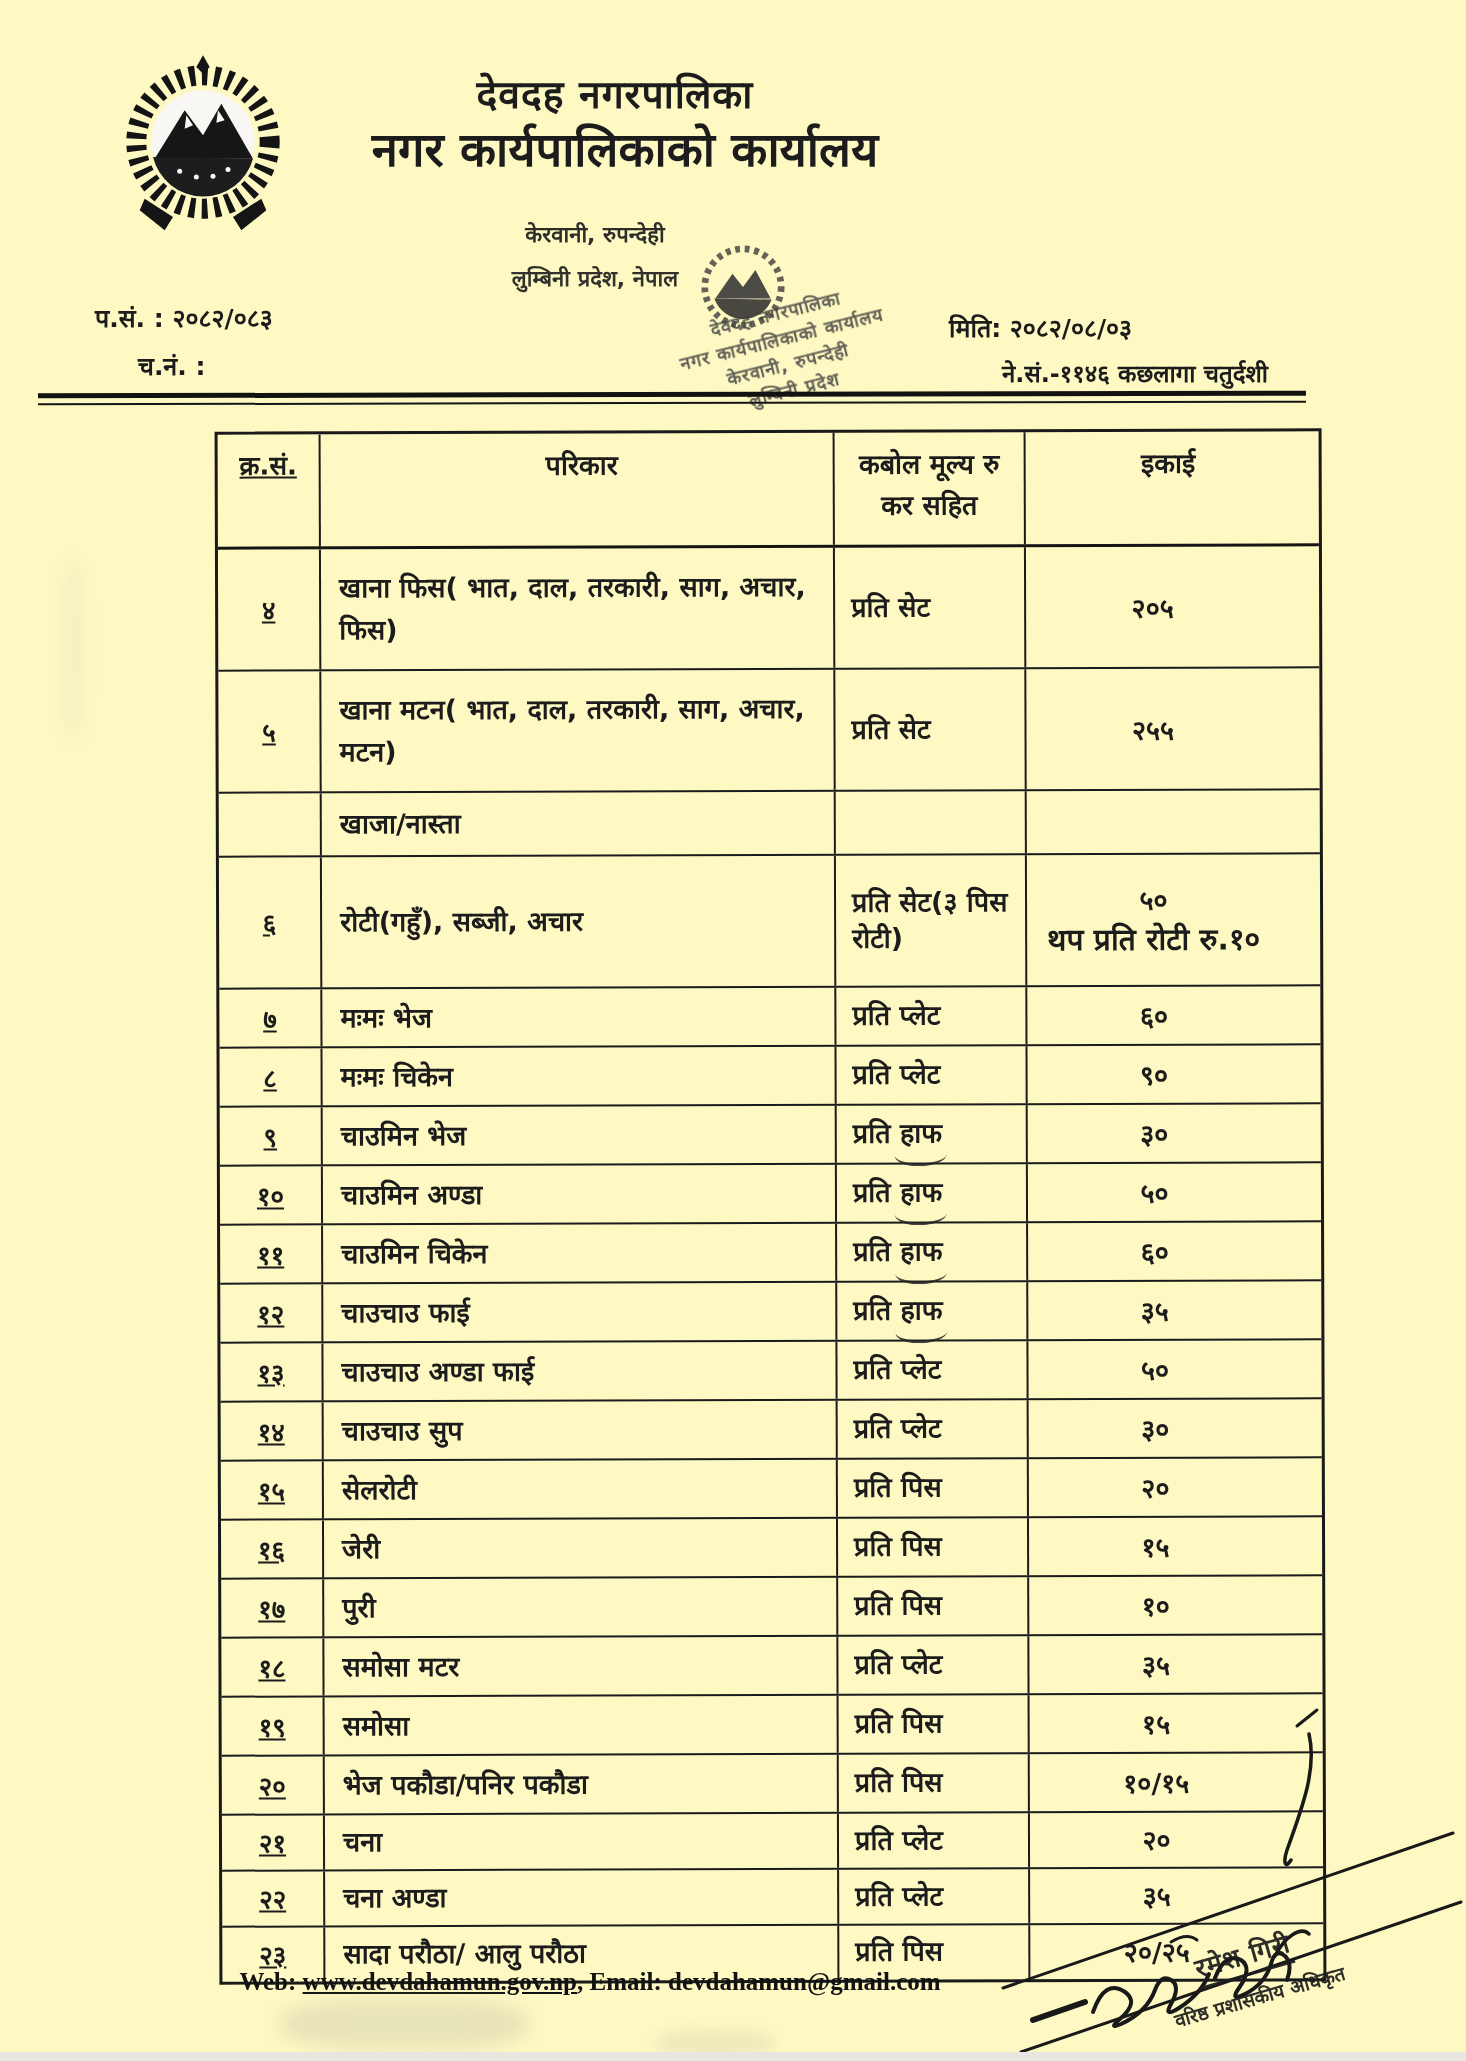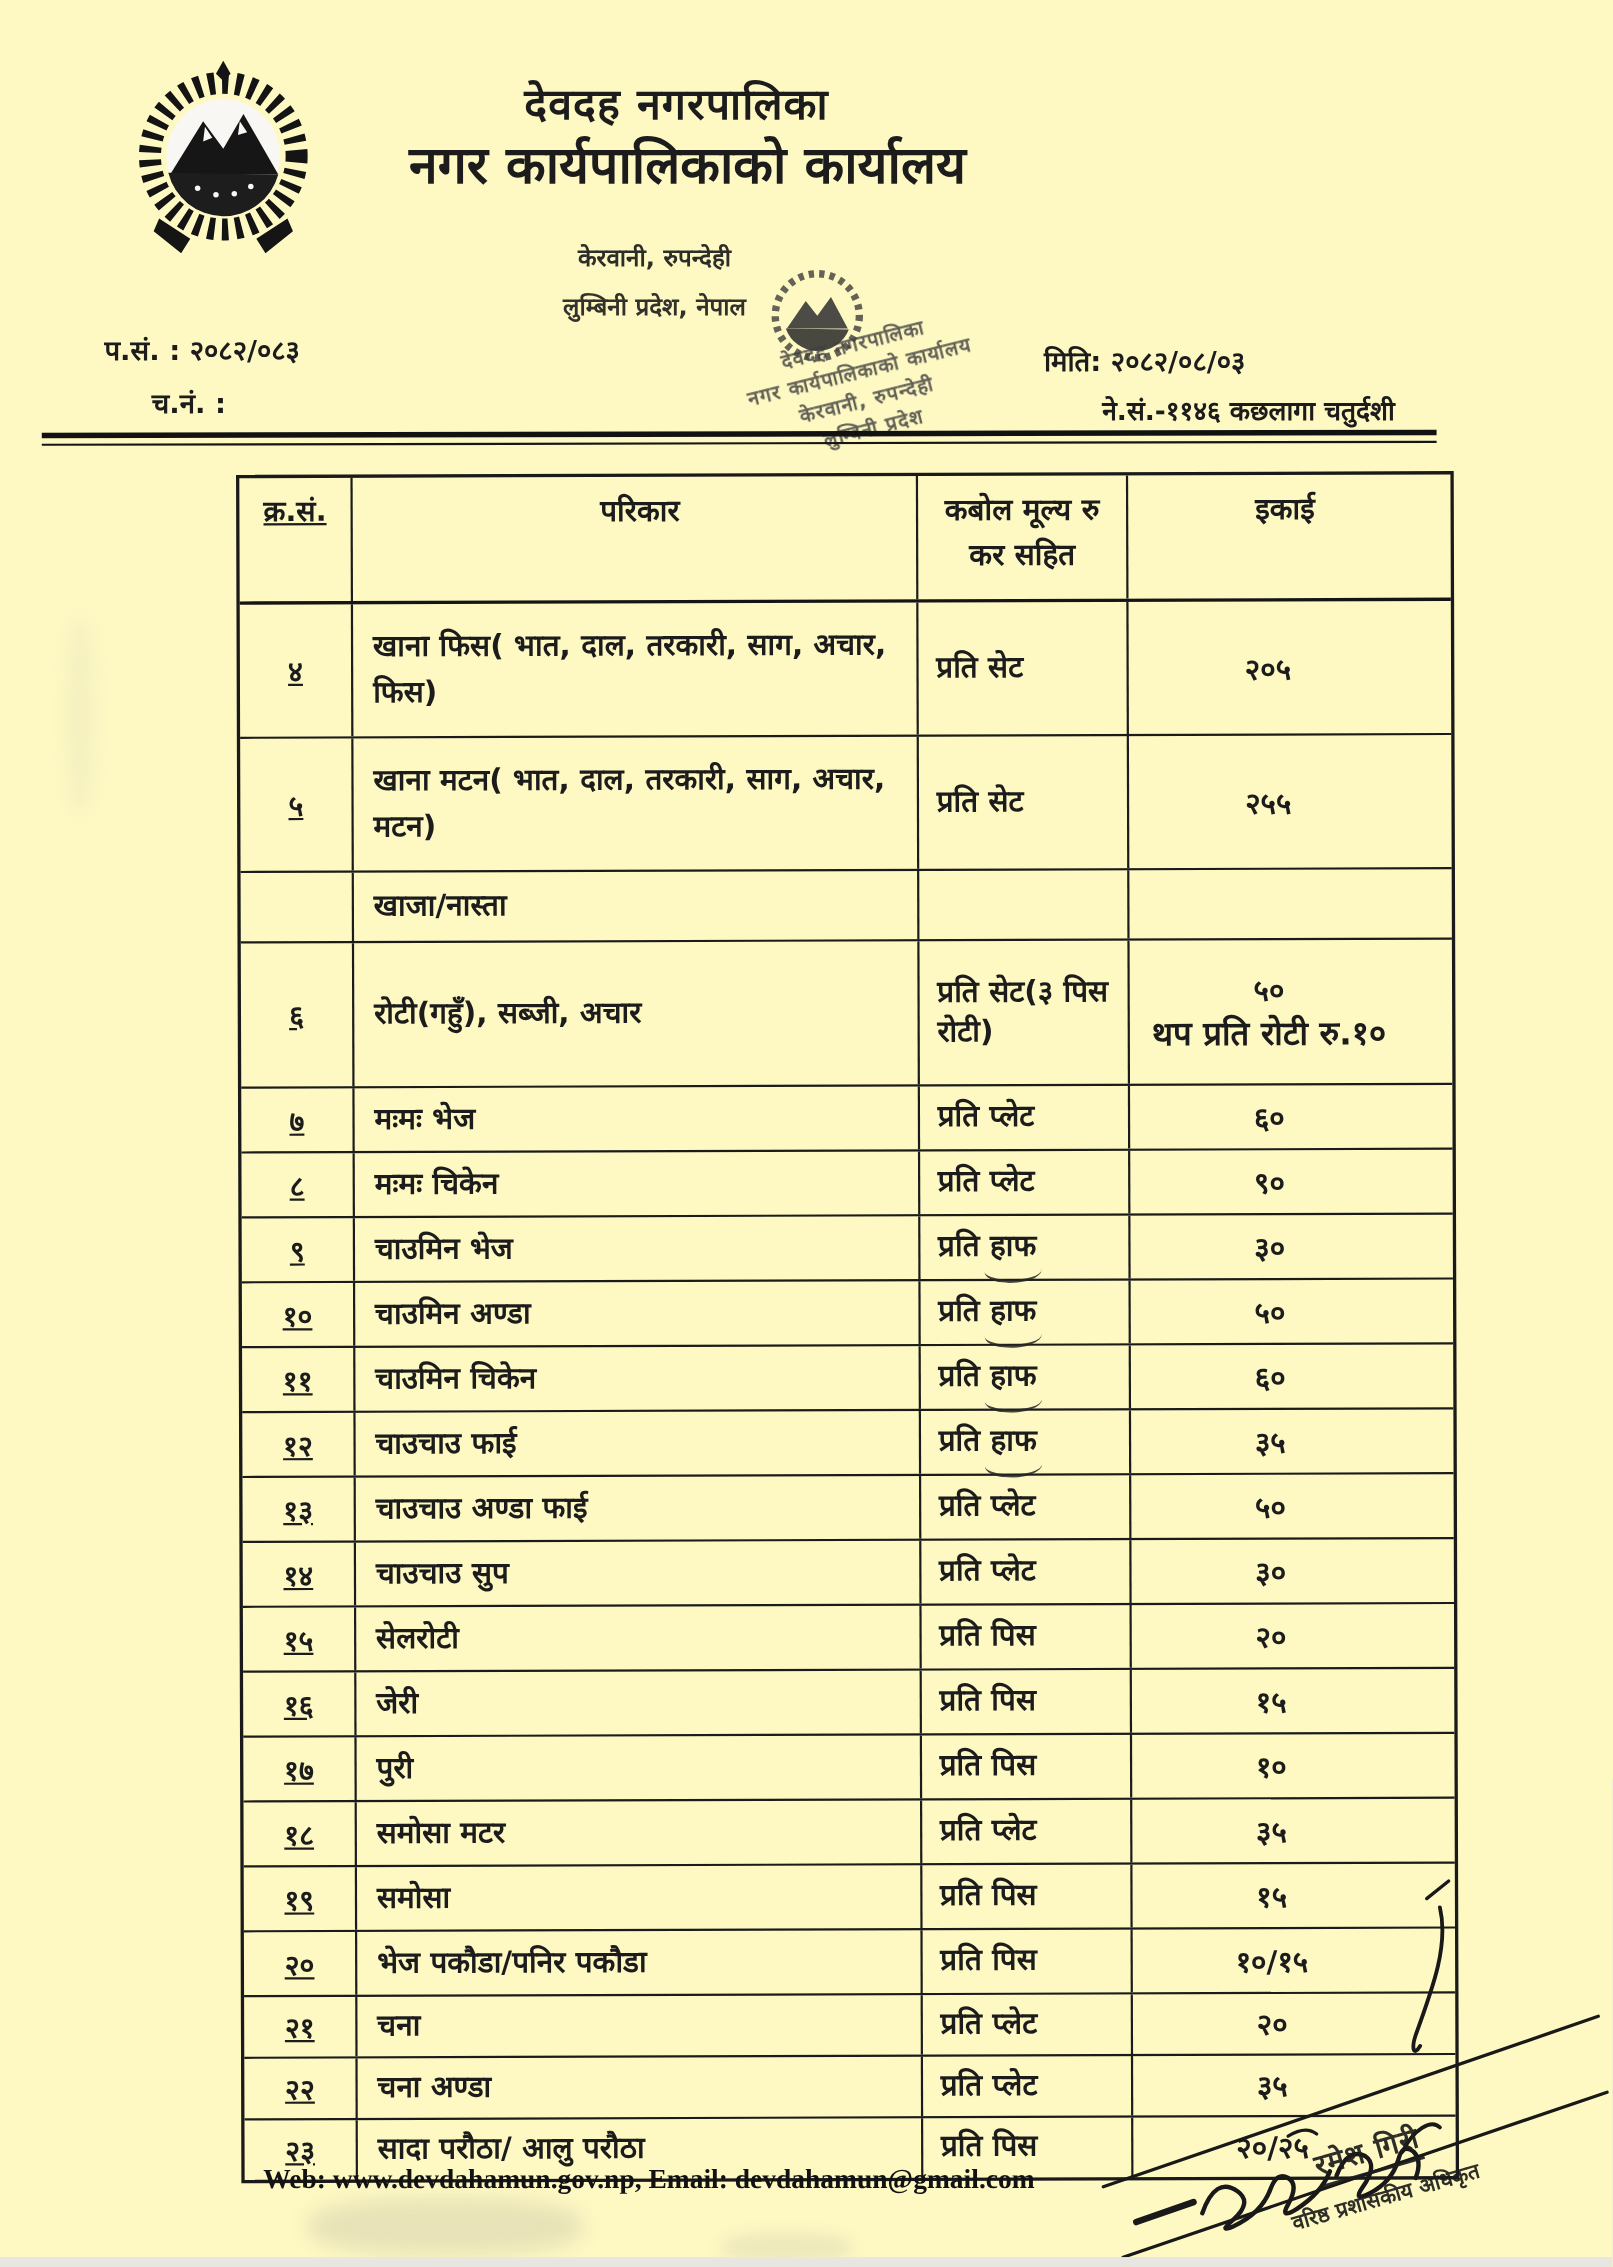--- a/index.html
+++ b/index.html
@@ -44,21 +44,21 @@
   .c-unit{padding-left:16px; line-height:1.35;}
   .c-price{align-items:center; text-align:center; padding-right:40px; font-size:27px;}
   .thead .cell{justify-content:flex-start; padding-top:12px; text-align:center; align-items:center; line-height:1.5;}
   .thead{border-bottom:3px solid #151515;}
   .pnote{font-size:30px; margin-top:0; white-space:nowrap;}
   .umark{display:block; position:absolute; left:58px; bottom:-4px; width:52px; height:14px;
     border-bottom:3px solid #262626; border-radius:0 0 90% 55%/0 0 120% 80%; transform:rotate(3deg); opacity:.85;}
   
   .footer{position:absolute; left:0; top:1968px; width:1180px; text-align:center;
     font-family:"Liberation Serif", serif; font-size:25px; font-weight:bold; color:#121212;}
-  .footer .url{}
+  .footer .url{text-decoration:underline;}
   
   .sig-svg{position:absolute; left:975px; top:1690px; width:491px; height:371px;}
   .officer-stamp{position:absolute; left:1198px; top:1930px; transform:rotate(-16deg);
     color:#1d1d1d; opacity:.92; text-align:left;}
   .officer-name{font-size:26px; font-weight:bold; border-bottom:3px solid #1d1d1d;
     display:inline-block; padding-bottom:1px; letter-spacing:1px;}
   .officer-title{font-size:19px; font-weight:bold; margin-top:10px; margin-left:-34px; white-space:nowrap;}
   
   .smudge1{position:absolute; left:280px; top:1998px; width:250px; height:52px;
     background:#9a9892; opacity:.22; filter:blur(9px); border-radius:40%;}

